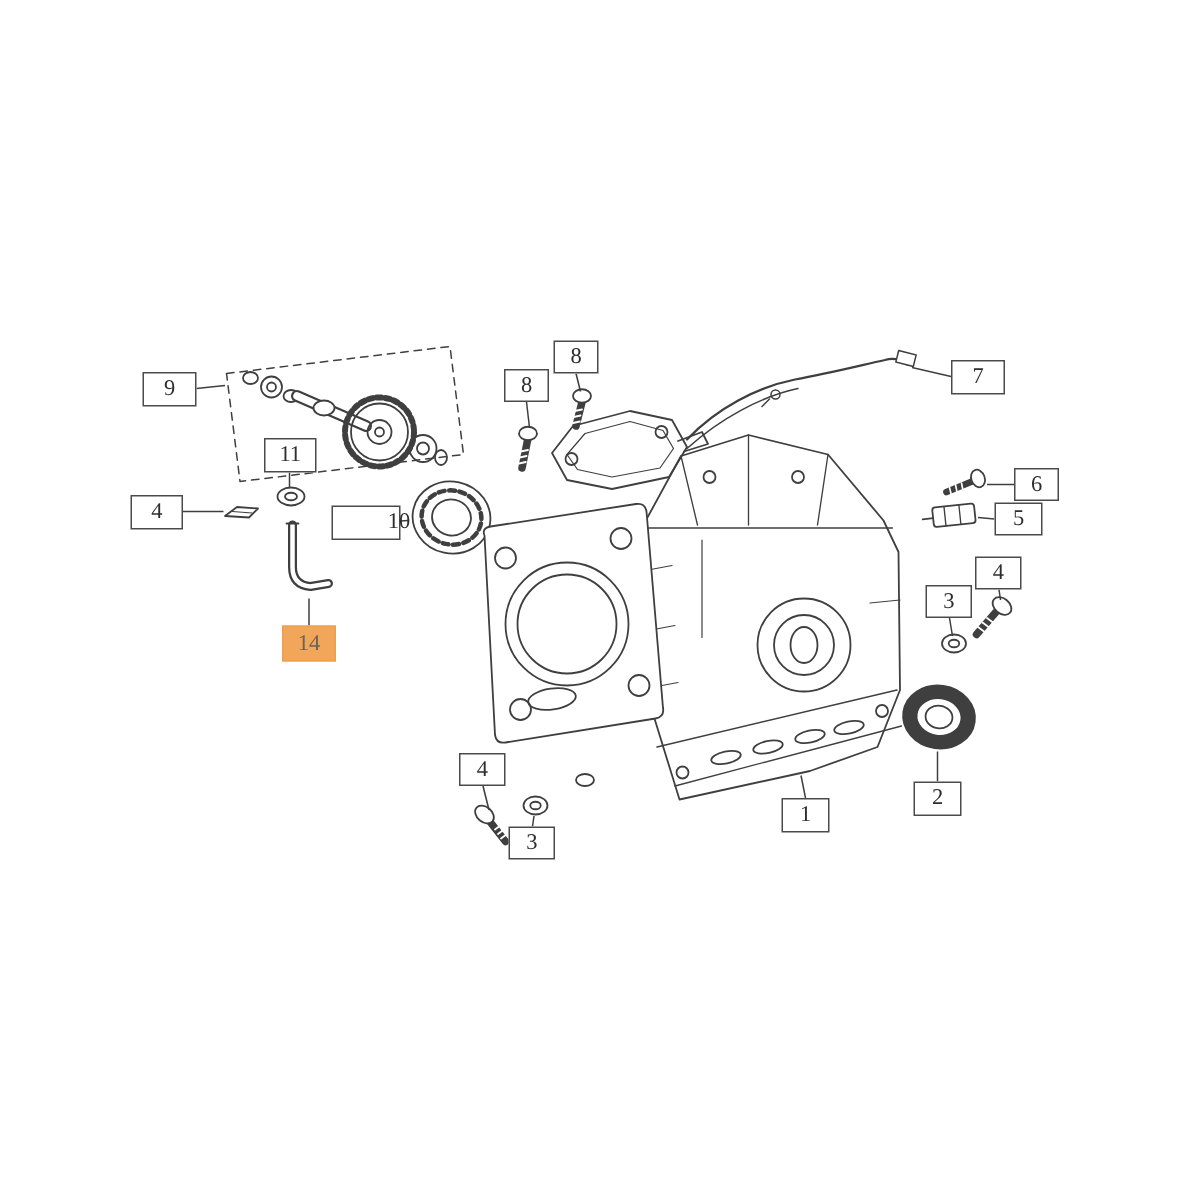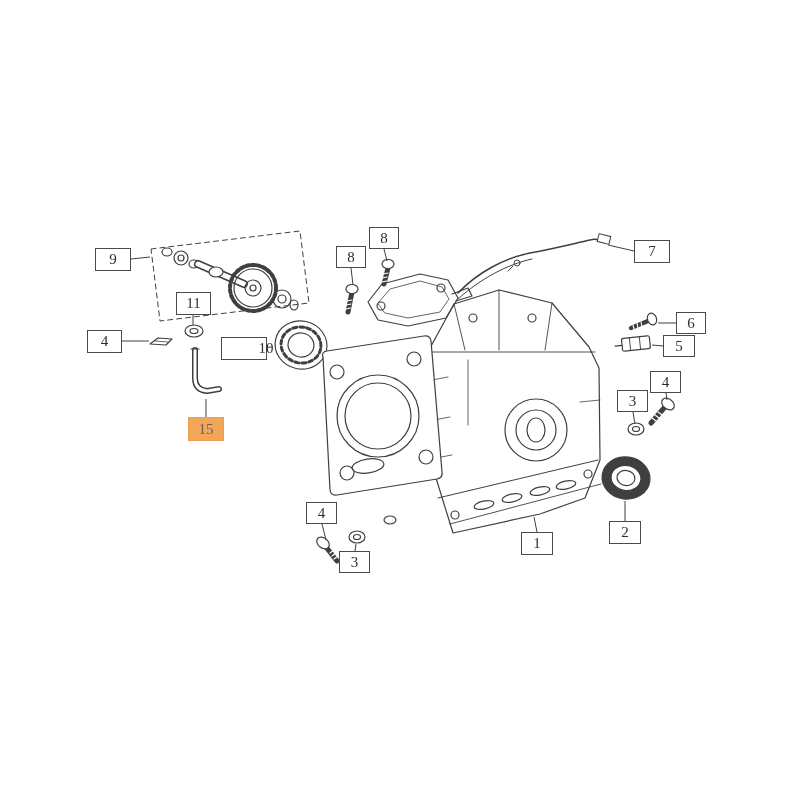--- a/index.html
+++ b/index.html
@@ -195,21 +195,21 @@
   </svg>
 
   <div id="callouts">
       <div class="callout" style="left: 95px; top: 248px; width: 36px; height: 23px;">9</div>
       <div class="callout" style="left: 336px; top: 246px; width: 30px; height: 22px;">8</div>
       <div class="callout" style="left: 369px; top: 227px; width: 30px; height: 22px;">8</div>
       <div class="callout" style="left: 634px; top: 240px; width: 36px; height: 23px;">7</div>
       <div class="callout" style="left: 176px; top: 292px; width: 35px; height: 23px;">11</div>
       <div class="callout" style="left: 87px; top: 330px; width: 35px; height: 23px;">4</div>
       <div class="callout" style="left: 221px; top: 337px; width: 36px; height: 23px; padding-left: 44px;">10</div>
-      <div class="callout highlighted" style="left: 188px; top: 417px; width: 36px; height: 24px;">15</div>
+      <div class="callout highlighted" style="left: 188px; top: 417px; width: 36px; height: 24px;">14</div>
       <div class="callout" style="left: 676px; top: 312px; width: 30px; height: 22px;">6</div>
       <div class="callout" style="left: 663px; top: 335px; width: 32px; height: 22px;">5</div>
       <div class="callout" style="left: 650px; top: 371px; width: 31px; height: 22px;">4</div>
       <div class="callout" style="left: 617px; top: 390px; width: 31px; height: 22px;">3</div>
       <div class="callout" style="left: 609px; top: 521px; width: 32px; height: 23px;">2</div>
       <div class="callout" style="left: 521px; top: 532px; width: 32px; height: 23px;">1</div>
       <div class="callout" style="left: 306px; top: 502px; width: 31px; height: 22px;">4</div>
       <div class="callout" style="left: 339px; top: 551px; width: 31px; height: 22px;">3</div>
     </div>
 </div>

